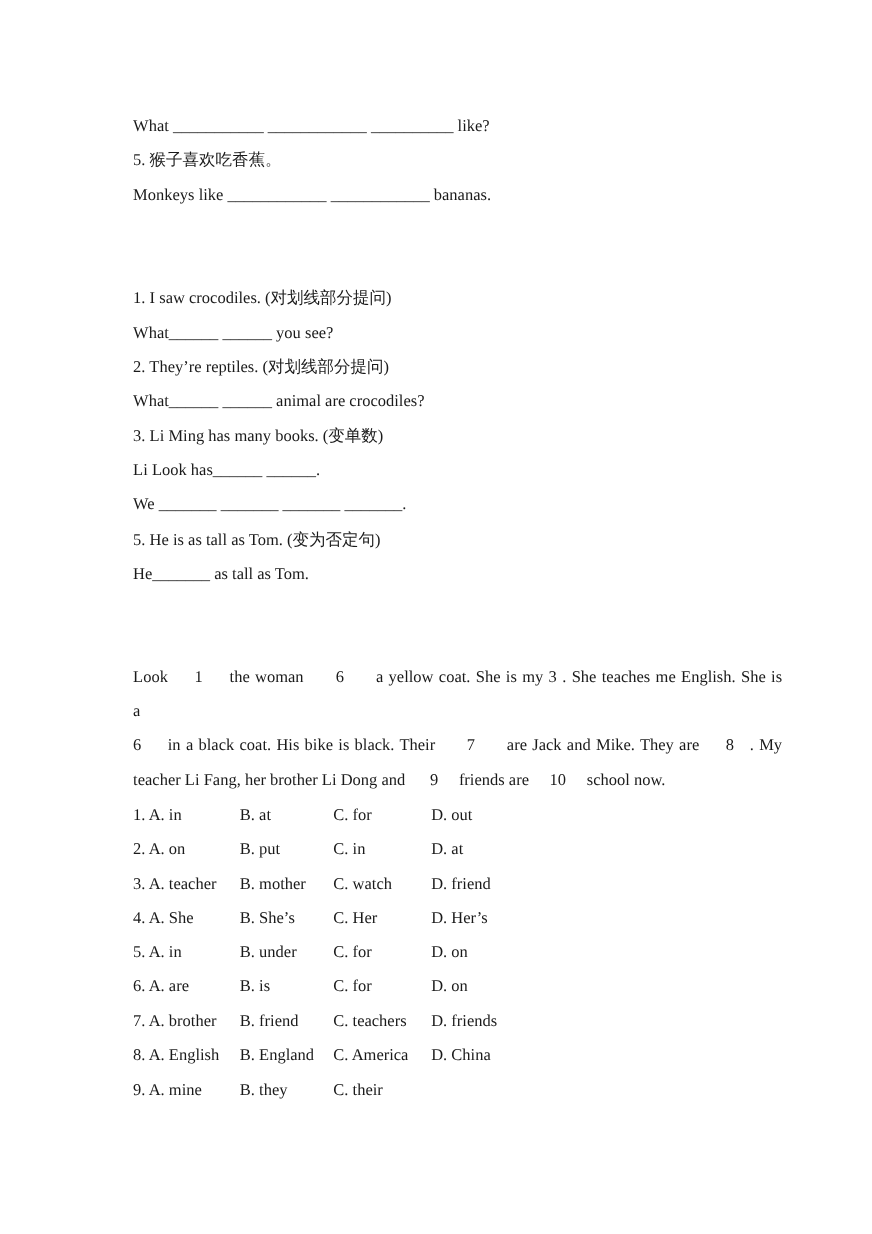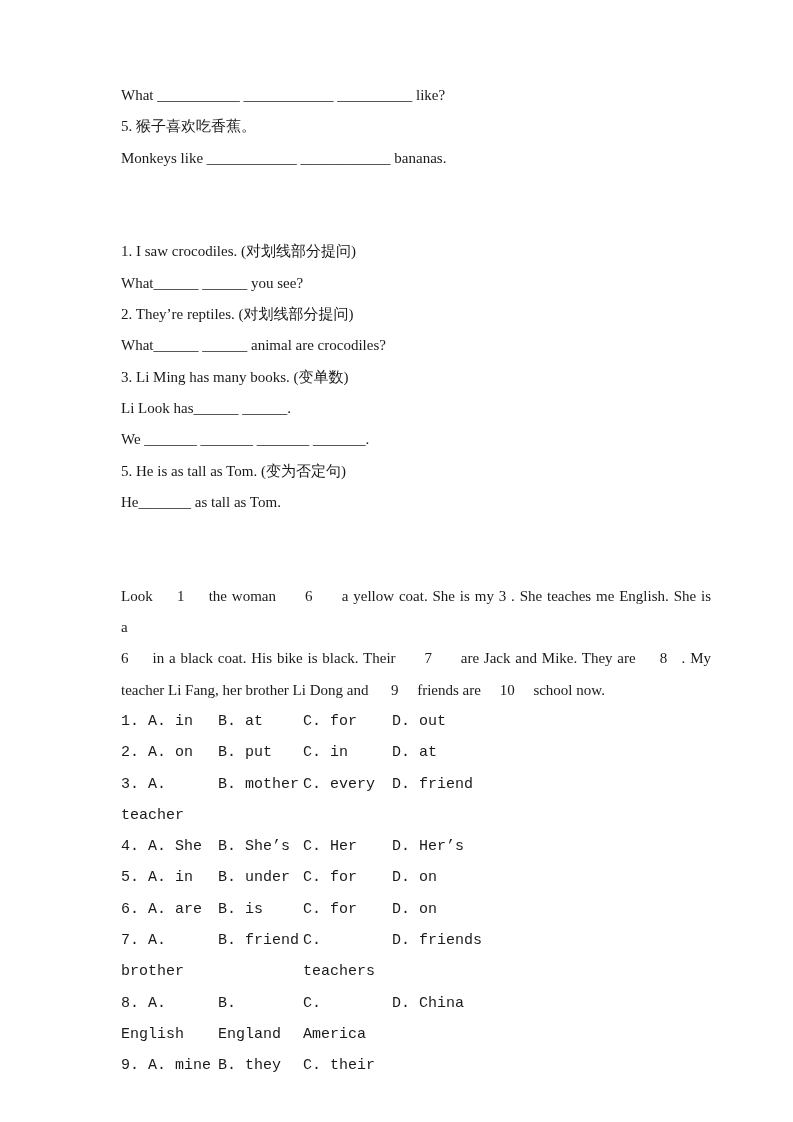--- a/index.html
+++ b/index.html
@@ -9,41 +9,40 @@
   body {
     width: 793px;
     height: 1122px;
     background: #ffffff;
     overflow: hidden;
     font-family: "Liberation Serif", "DejaVu Serif", serif;
     font-size: 15px;
     color: #1a1a1a;
   }
   .page {
-    padding: 80px 82px 0 121px; 
+    padding: 100px 82px 0 121px; 
   }
   .line {
     line-height: 31.3px;
     white-space: pre-wrap;
     min-height: 31.3px;
   }
   .gap {
     height: 62.6px; 
   }
   .cloze .j {
     
     text-align: justify;
     text-align-last: justify;
     word-spacing: 1px;
   }
   .mc-row {
     display: grid;
     grid-template-columns: 97px 85px 89px auto; 
     line-height: 31.3px;
-    font-family: Liberation Mono, monospace;
   }
   .mc-cell {
     white-space: pre-wrap;
   }
 </style>
 </head>
 <body>
 
 <div class="page">
 
@@ -84,21 +83,21 @@
     </div>
     <div class="mc-row">
       <span class="mc-cell">2. A. on</span>
       <span class="mc-cell">B. put</span>
       <span class="mc-cell">C. in</span>
       <span class="mc-cell">D. at</span>
     </div>
     <div class="mc-row">
       <span class="mc-cell">3. A. teacher</span>
       <span class="mc-cell">B. mother</span>
-      <span class="mc-cell">C. every</span>
+      <span class="mc-cell">C. watch</span>
       <span class="mc-cell">D. friend</span>
     </div>
     <div class="mc-row">
       <span class="mc-cell">4. A. She</span>
       <span class="mc-cell">B. She’s</span>
       <span class="mc-cell">C. Her</span>
       <span class="mc-cell">D. Her’s</span>
     </div>
     <div class="mc-row">
       <span class="mc-cell">5. A. in</span>

